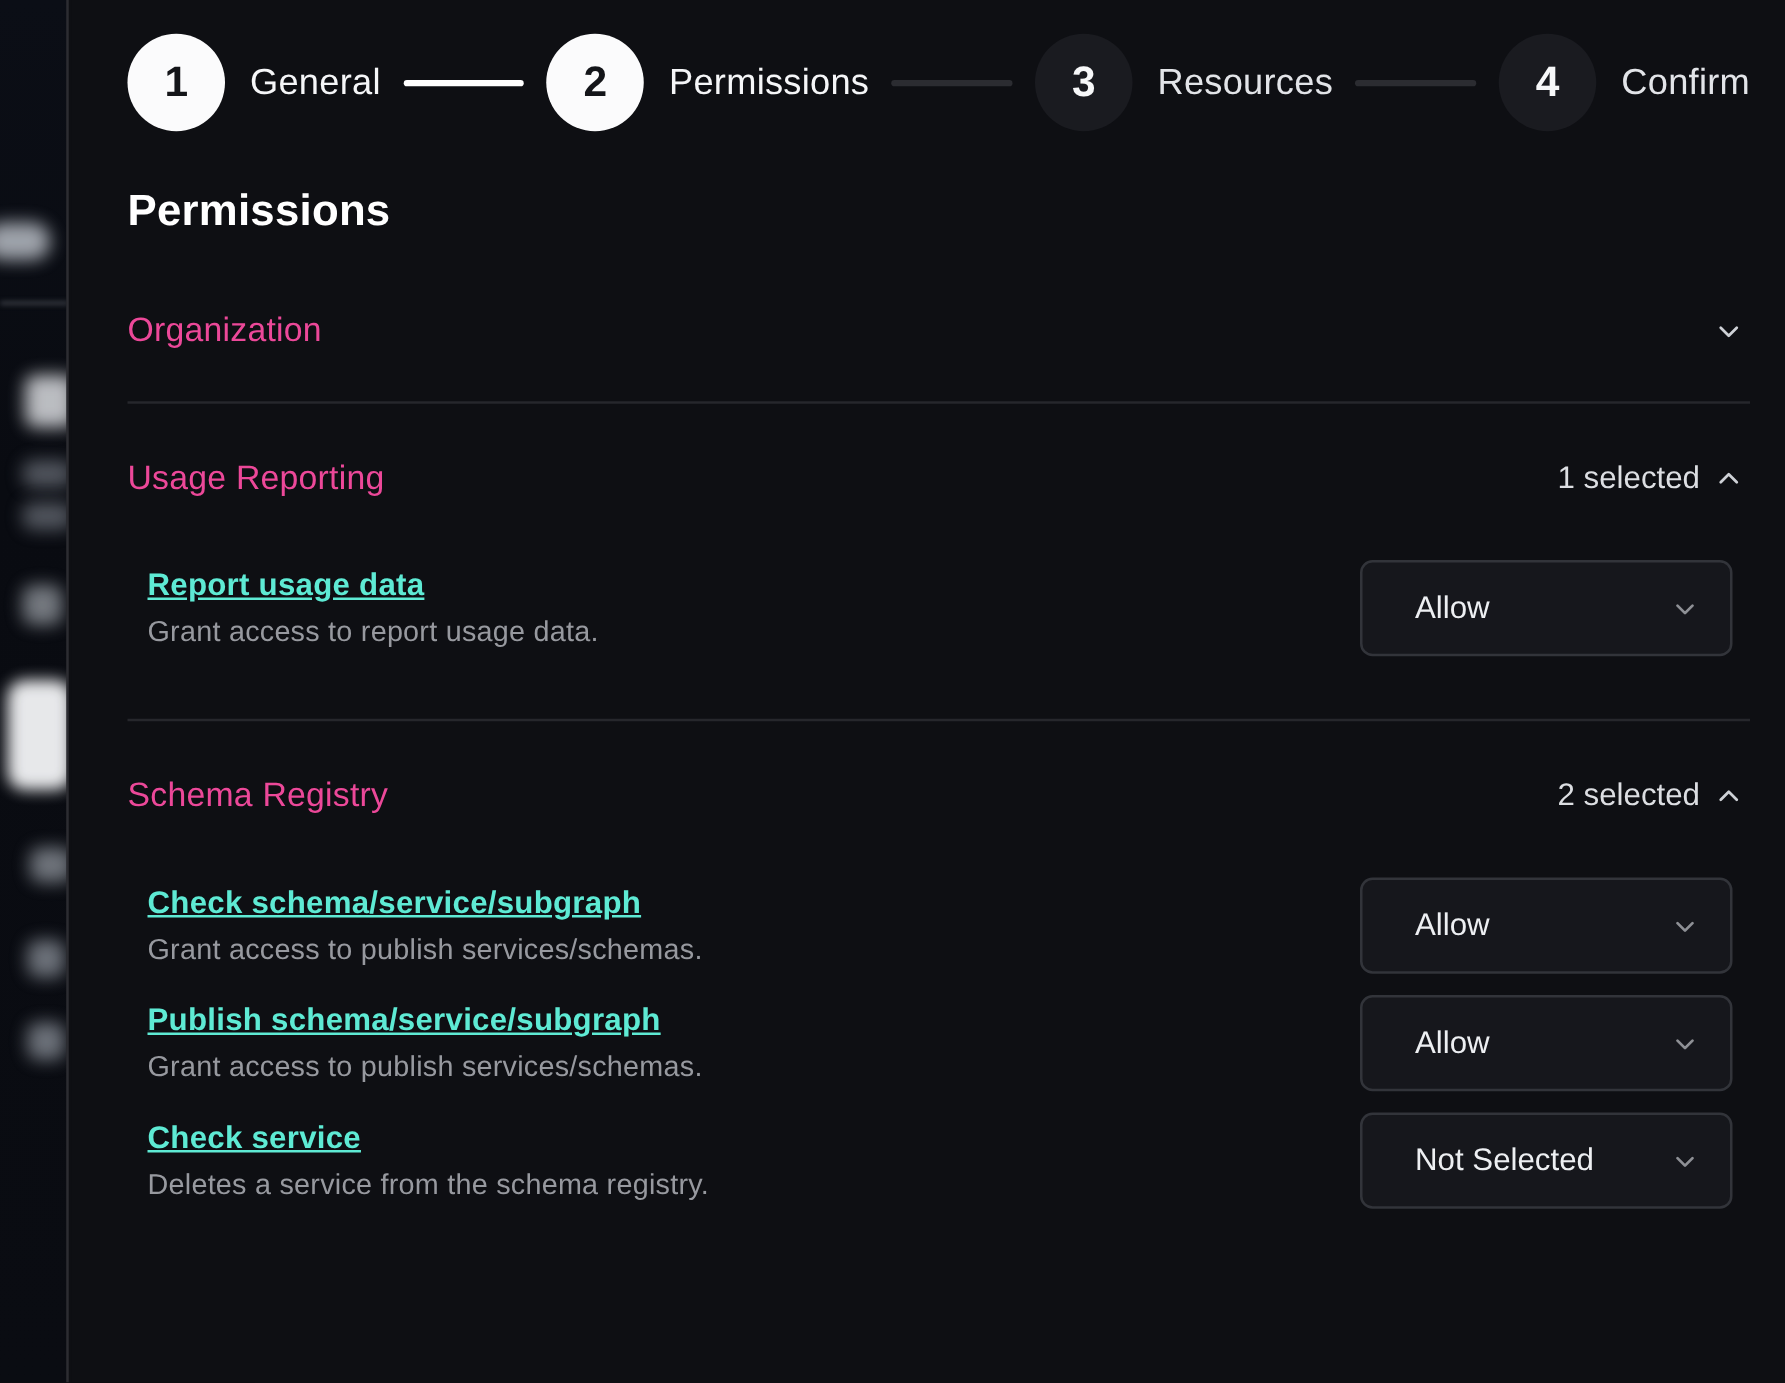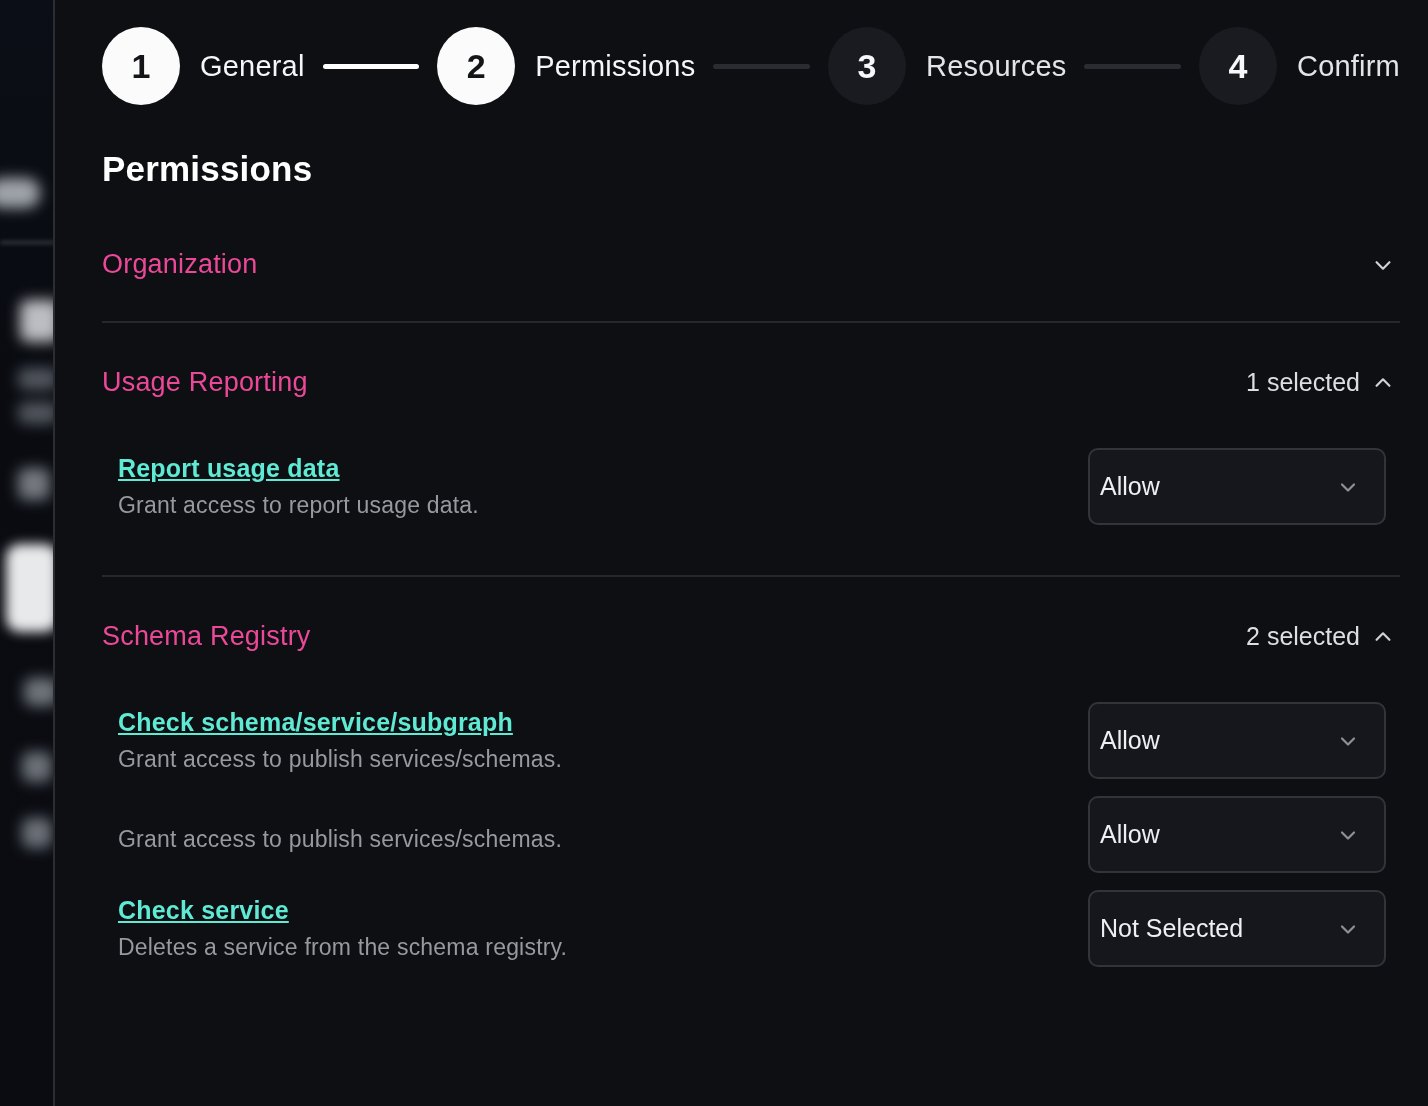--- a/index.html
+++ b/index.html
@@ -82,21 +82,21 @@
   .item-title { font-size: 25px; font-weight: 700; color: #5eead4; letter-spacing: .2px; text-decoration: underline; }
   .item-desc { margin-top: 9px; font-size: 23px; color: #97999f; letter-spacing: .2px; }
 
   .select {
     width: 298px; height: 77px; flex: 0 0 auto;
     margin-right: 14px;
     background: #16171c;
     border: 2px solid #32343a;
     border-radius: 10px;
     display: flex; align-items: center; justify-content: space-between;
-    padding: 0 24px 0 10px;
+    padding: 0 24px 0 42px;
     color: #edeff2; font-size: 25px;
     font-family: "Liberation Sans", sans-serif;
     cursor: pointer;
   }
 </style>
 </head>
 <body>
 
 <aside class="bg-strip">
   <span class="blob b1"></span>
@@ -213,20 +213,21 @@
           <span>Allow</span>
           <span class="chev">
             <svg width="24" height="24" viewBox="0 0 24 24" fill="none">
                 <path d="M6 9.5l6 6 6-6" stroke="#8e9095" stroke-width="2.2" stroke-linecap="round" stroke-linejoin="round"></path>
               </svg>
           </span>
         </button>
       </div>
       <div class="item">
         <div class="item-text">
+          <div class="item-title">Publish schema/service/subgraph</div>
           <div class="item-desc">Grant access to publish services/schemas.</div>
         </div>
         <button class="select">
           <span>Allow</span>
           <span class="chev">
             <svg width="24" height="24" viewBox="0 0 24 24" fill="none">
                 <path d="M6 9.5l6 6 6-6" stroke="#8e9095" stroke-width="2.2" stroke-linecap="round" stroke-linejoin="round"></path>
               </svg>
           </span>
         </button>

